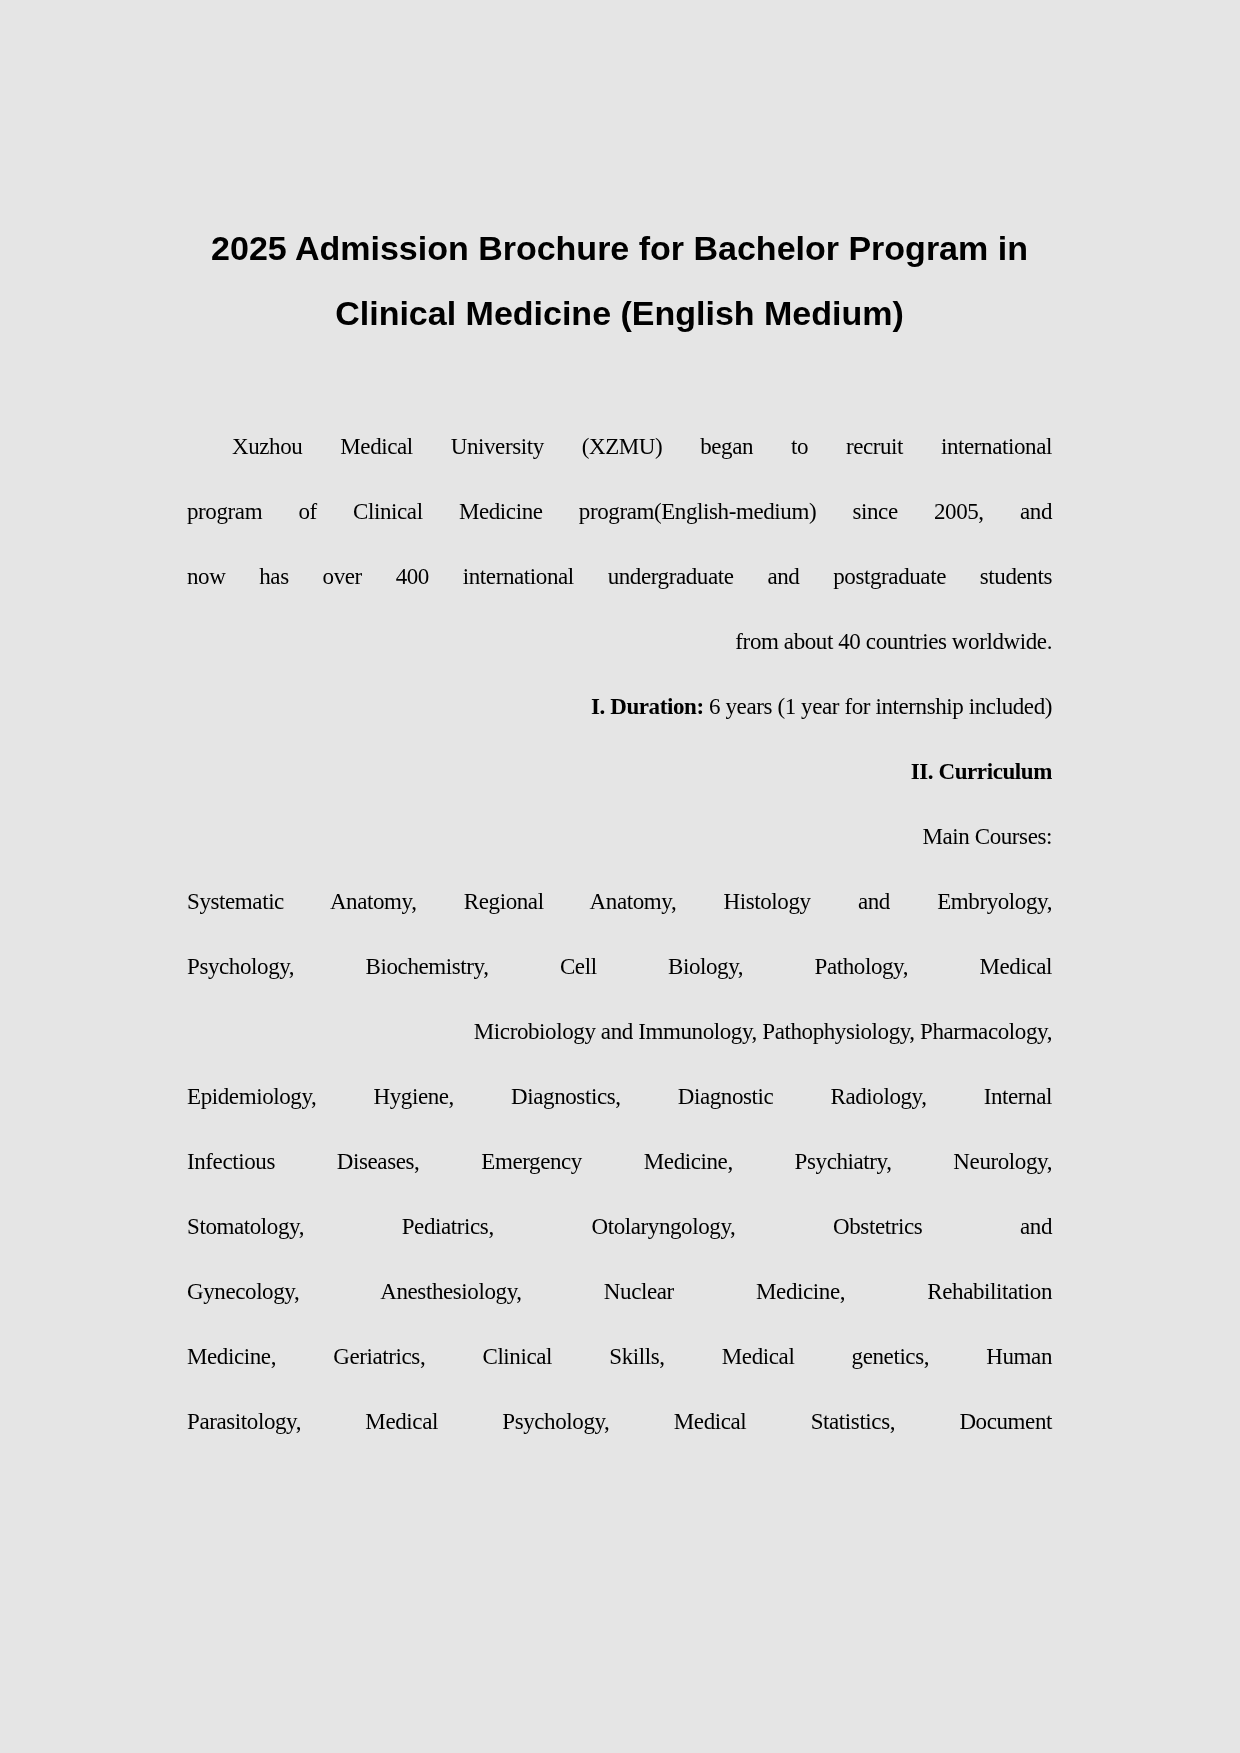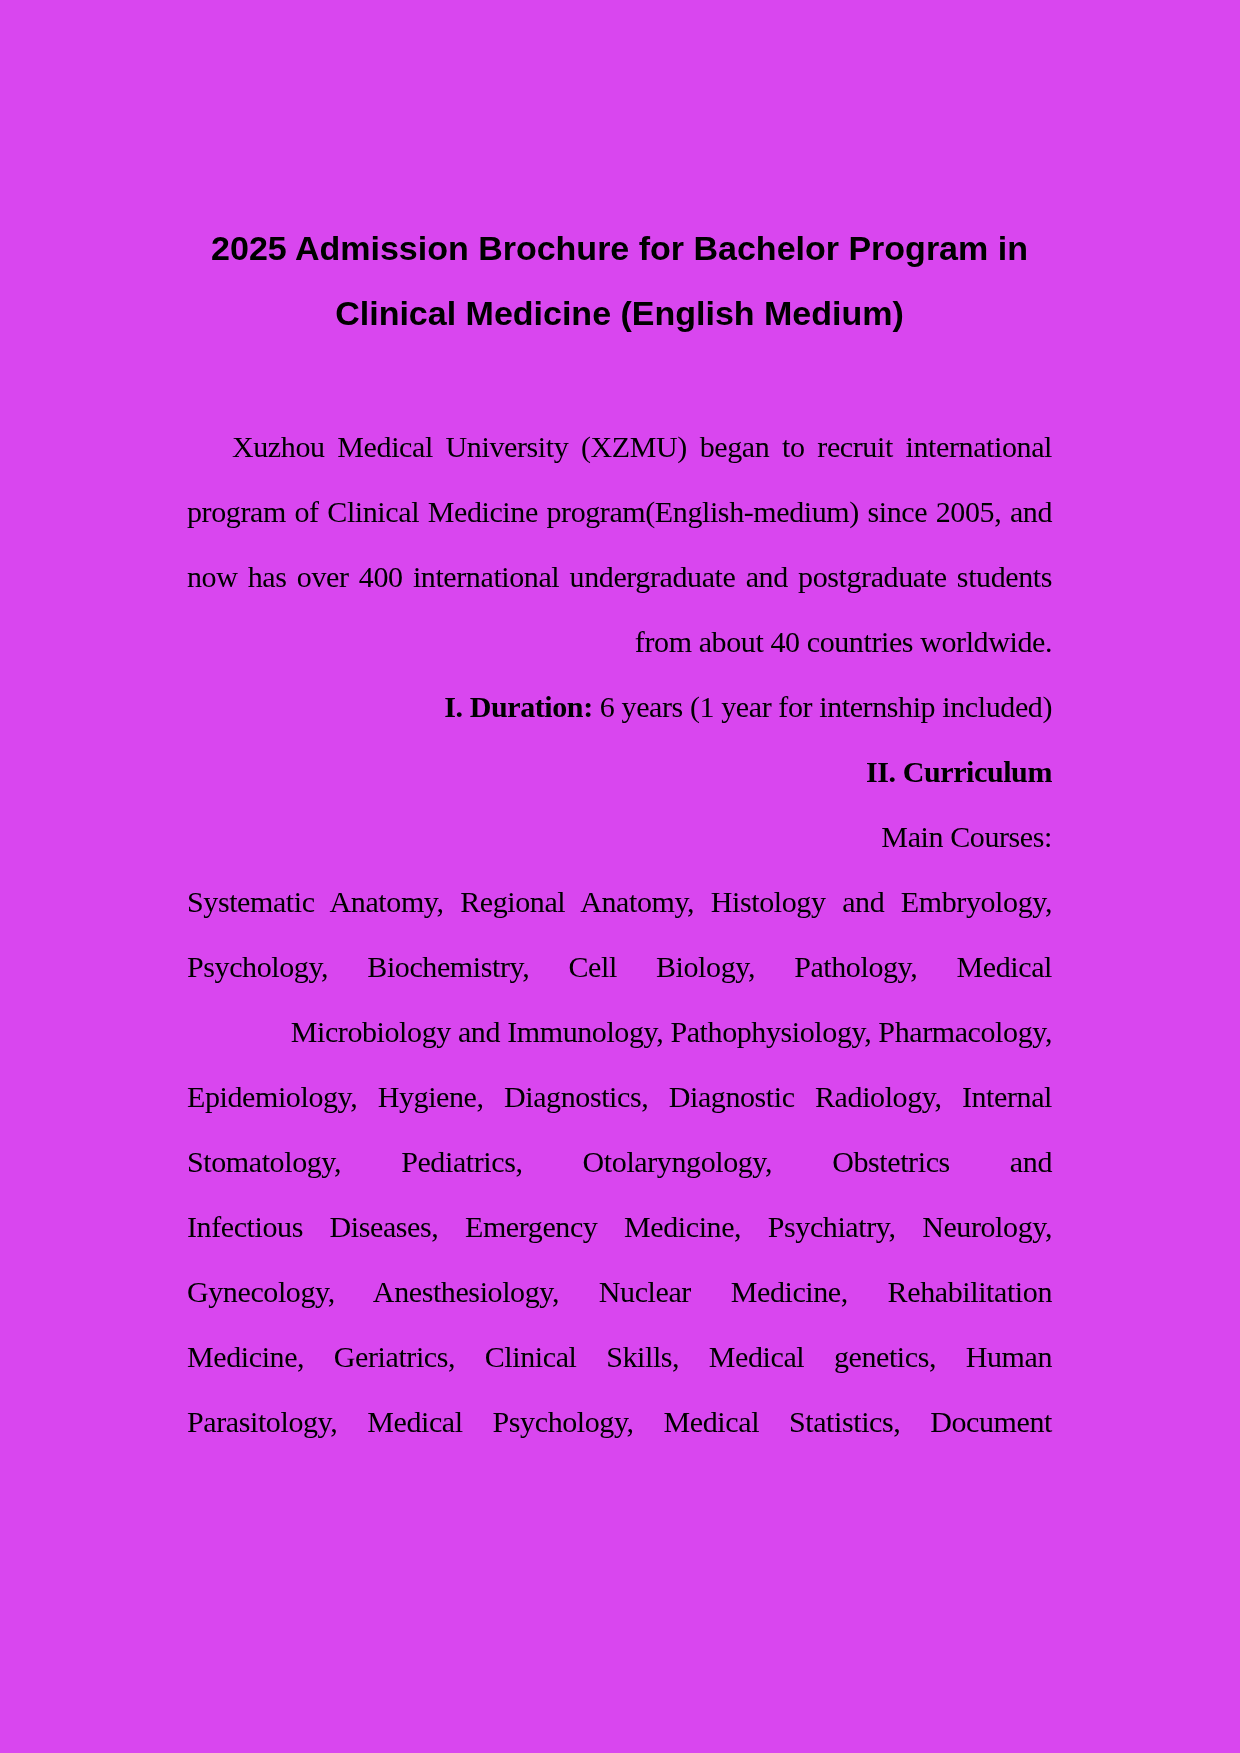--- a/index.html
+++ b/index.html
@@ -4,21 +4,21 @@
 <style>
   html, body {
     margin: 0;
     padding: 0;
     background: #ffffff;
   }
   .page {
     position: relative;
     width: 1240px;
     height: 1753px;
-    background: #d946ef;
+    background: #e5e5e5;
     overflow: hidden;
   }
   .column {
     position: absolute;
     left: 187px;
     top: 0;
     width: 865px;
   }
   .title {
     margin: 216px 0 0 0;
@@ -30,21 +30,21 @@
     color: #000000;
     text-align: center;
   }
   .title .tline {
     display: block;
     white-space: nowrap;
   }
   .body-text {
     margin-top: 68px;
     font-family: "Liberation Serif", "DejaVu Serif", serif;
-    font-size: 30px;
+    font-size: 23px;
     line-height: 65px;
     letter-spacing: -0.4px;
     color: #000000;
   }
   .line {
     white-space: normal;
     text-align: right;
   }
   .just {
     text-align: justify;
@@ -77,21 +77,21 @@
 
       <div class="line ind-head b">II. Curriculum</div>
 
 
       <div class="line ind-sub">Main Courses:</div>
 
       <div class="line just">Systematic Anatomy, Regional Anatomy, Histology and Embryology,</div>
       <div class="line just">Psychology, Biochemistry, Cell Biology, Pathology, Medical</div>
       <div class="line">Microbiology and Immunology, Pathophysiology, Pharmacology,</div>
       <div class="line just">Epidemiology, Hygiene, Diagnostics, Diagnostic Radiology, Internal</div>
+      <div class="line just">Infectious Diseases, Emergency Medicine, Psychiatry, Neurology,</div>
       <div class="line just">Stomatology, Pediatrics, Otolaryngology, Obstetrics and</div>
-      <div class="line just">Infectious Diseases, Emergency Medicine, Psychiatry, Neurology,</div>
       <div class="line just">Gynecology, Anesthesiology, Nuclear Medicine, Rehabilitation</div>
       <div class="line just">Medicine, Geriatrics, Clinical Skills, Medical genetics, Human</div>
       <div class="line just">Parasitology, Medical Psychology, Medical Statistics, Document</div>
 
     </div>
   </div>
 </div>
 
 </body></html>

